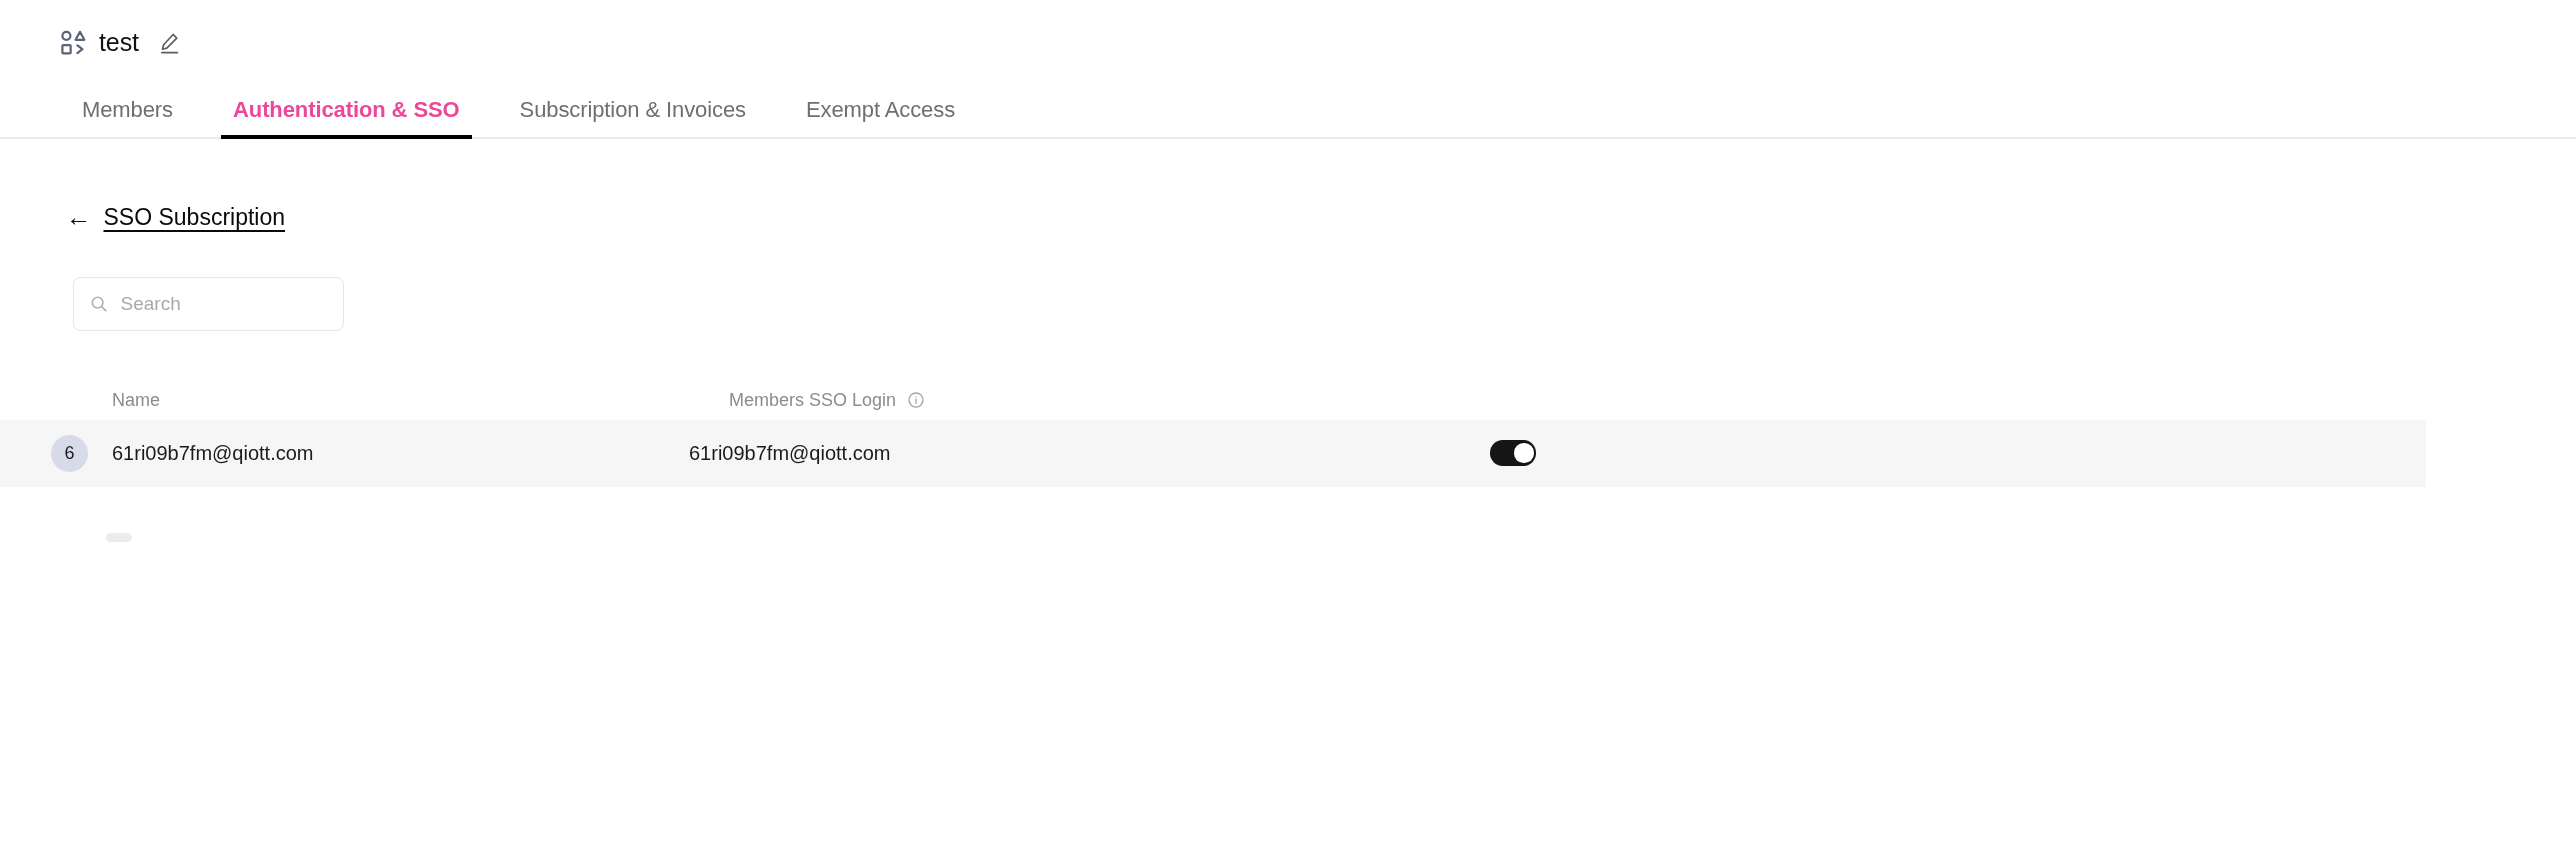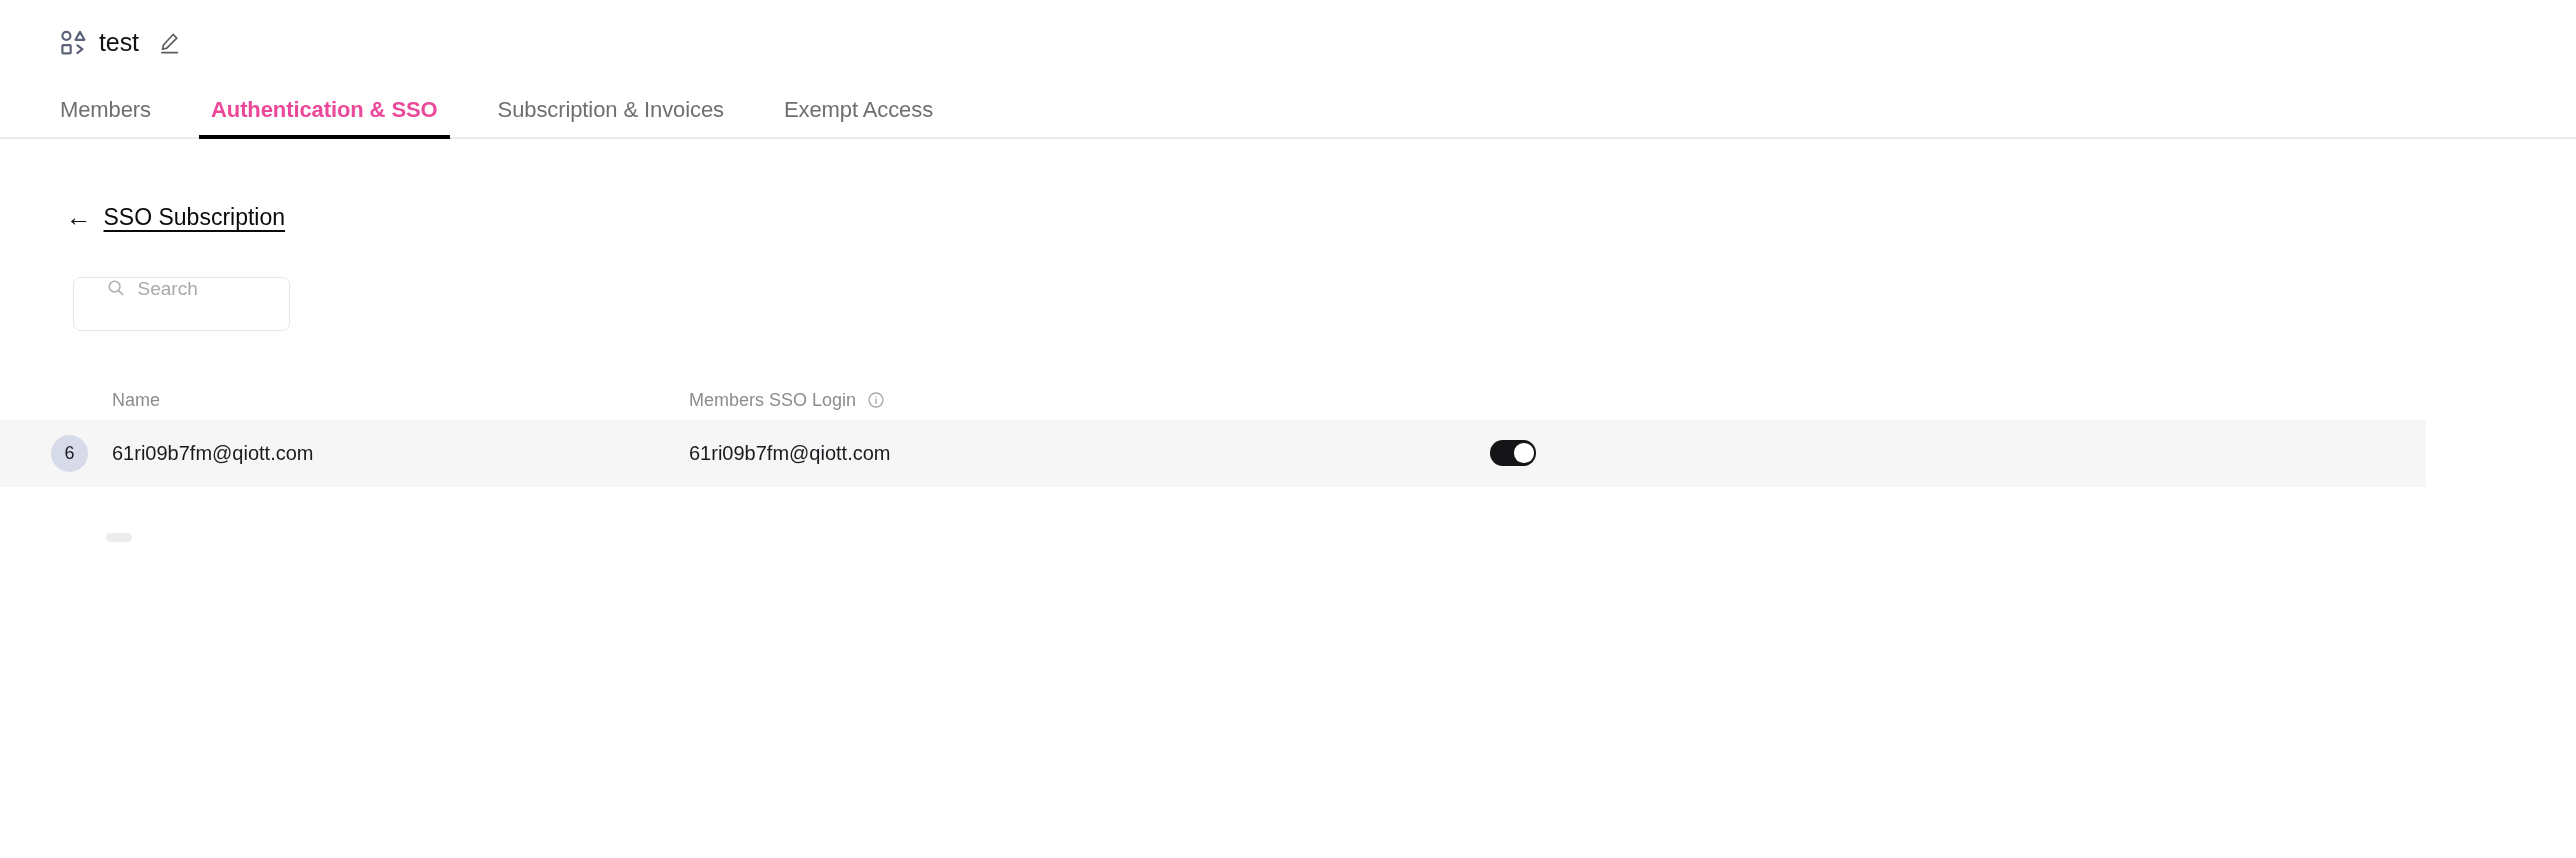--- a/index.html
+++ b/index.html
@@ -43,21 +43,21 @@
     display: block;
     cursor: pointer;
   }
 
   
   .tabbar {
     position: relative;
     height: 54px;
     display: flex;
     align-items: flex-end;
-    padding-left: 60px;
+    padding-left: 82px;
     border-bottom: 2.2px solid #ebebeb;
     background: #ffffff;
   }
   .tab {
     position: relative;
     font-size: 22px;
     line-height: 1;
     color: #6e6e73;
     padding: 0 0 16.5px 0;
     margin-right: 60px;
@@ -104,27 +104,27 @@
     text-decoration: underline;
     text-underline-offset: 4.5px;
     text-decoration-thickness: 1.5px;
     line-height: 1;
   }
 
   
   .search-wrap {
     margin-top: 46px;
     margin-left: 73px;
-    width: 217px;
+    width: 271px;
     height: 54px;
     border: 1.5px solid #e6e6e8;
     border-radius: 7.5px;
     display: flex;
-    align-items: flex-start;
-    padding: 0 32px;
+    align-items: center;
+    padding: 0 15px;
     background: #ffffff;
   }
   .search-icon {
     width: 19.5px;
     height: 19.5px;
     color: #b2b2b6;
     flex: 0 0 auto;
     display: block;
   }
   .search-input {
@@ -142,20 +142,21 @@
   
   .table {
     margin-top: 49px;
     width: 2426px;
   }
   .thead {
     display: flex;
     align-items: center;
     height: 40px;
     padding-left: 112px;
+    gap: 40px;
   }
   .th {
     font-size: 18px;
     color: #8c8c90;
     line-height: 1;
     display: flex;
     align-items: center;
   }
   .col-name  { width: 577px; }
   .col-email { width: 801px; }

